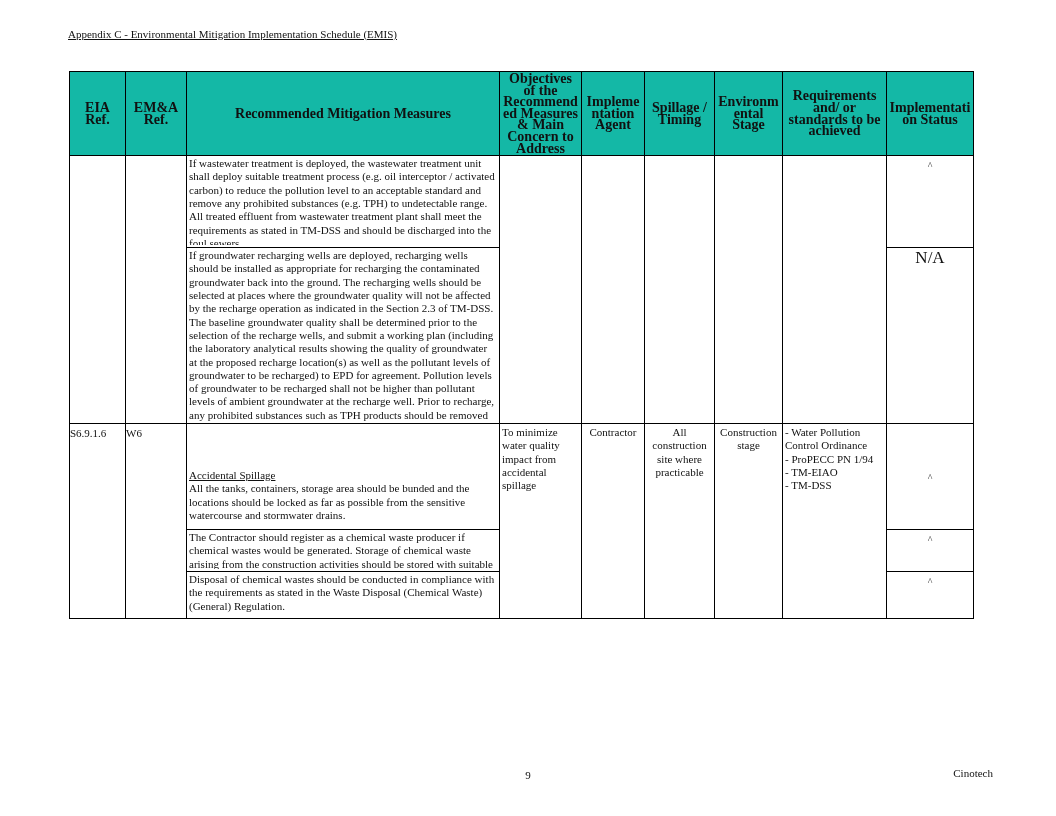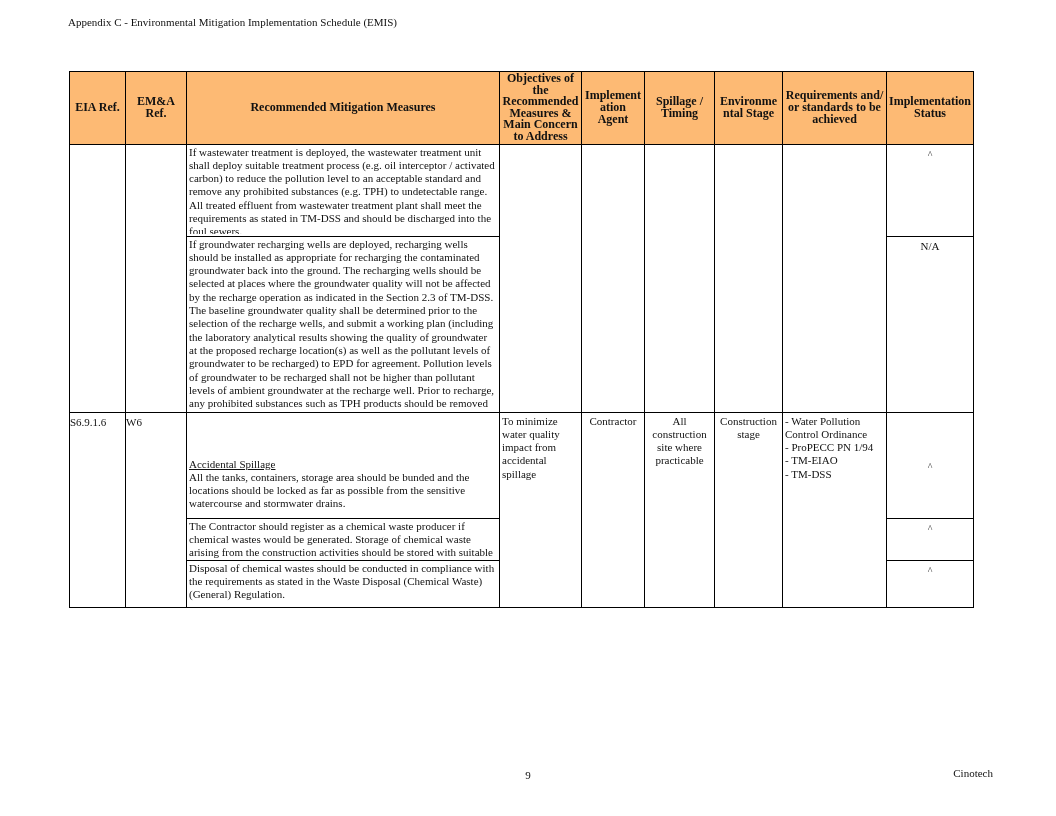--- a/index.html
+++ b/index.html
@@ -2,48 +2,48 @@
 <html><head>
 <meta charset="utf-8">
 <style>
   html,body{margin:0;padding:0;}
   body{
     width:1056px;height:816px;position:relative;background:#ffffff;
     font-family:"Liberation Serif", serif;color:#111;
     overflow:hidden;
   }
   .page-title{
-    position:absolute;left:68px;top:16px;font-size:11px;white-space:nowrap;
+    position:absolute;left:68px;top:28px;font-size:11px;white-space:nowrap;text-decoration:underline;
   }
   table.emis{
     position:absolute;left:69px;top:71px;width:904px;
     border-collapse:collapse;table-layout:fixed;
   }
   .emis th,.emis td{
     border:1px solid #000;
     font-size:11px;line-height:13.3px;
     vertical-align:top;padding:0;overflow:hidden;
   }
   .emis th{
-    background:#fdba74;font-weight:bold;text-align:center;vertical-align:middle;
-    font-size:12px;line-height:11.6px;padding:1px 2px;
+    background:#14b8a6;font-weight:bold;text-align:center;vertical-align:middle;
+    font-size:14px;line-height:11.6px;padding:1px 2px;
     overflow-wrap:break-word;word-wrap:break-word;
   }
   .cellbox{overflow:hidden;}
   td.measures .cellbox{padding:1px 3px 0 2px;}
   td.refcell{text-align:left;}
   td.refcell .cellbox{padding-top:3px;}
   td.objectives .cellbox{padding:2px 1px 0 2px;}
   td.centercell{text-align:center;}
   td.centercell .cellbox{padding:2px 2px 0 2px;}
   td.requirements .cellbox{padding:2px 2px 0 2px;}
   td.status{text-align:center;}
   td.status .cellbox{padding-top:3px;}
   .caret{font-size:10px;line-height:10px;color:#333;}
-  .na{font-size:11px;}
+  .na{font-size:17px;}
   .measure-title{text-decoration:underline;}
   .h-r2 .cellbox{height:88px;}
   .h-r3 .cellbox{height:172px;}
   .h-r4 .cellbox{height:58px;margin-top:44px;}
   .h-r5 .cellbox{height:38px;}
   .h-r6 .cellbox{height:43px;}
   .footer-page{
     position:absolute;left:0;top:769px;width:1056px;text-align:center;font-size:11px;
   }
   .footer-company{

